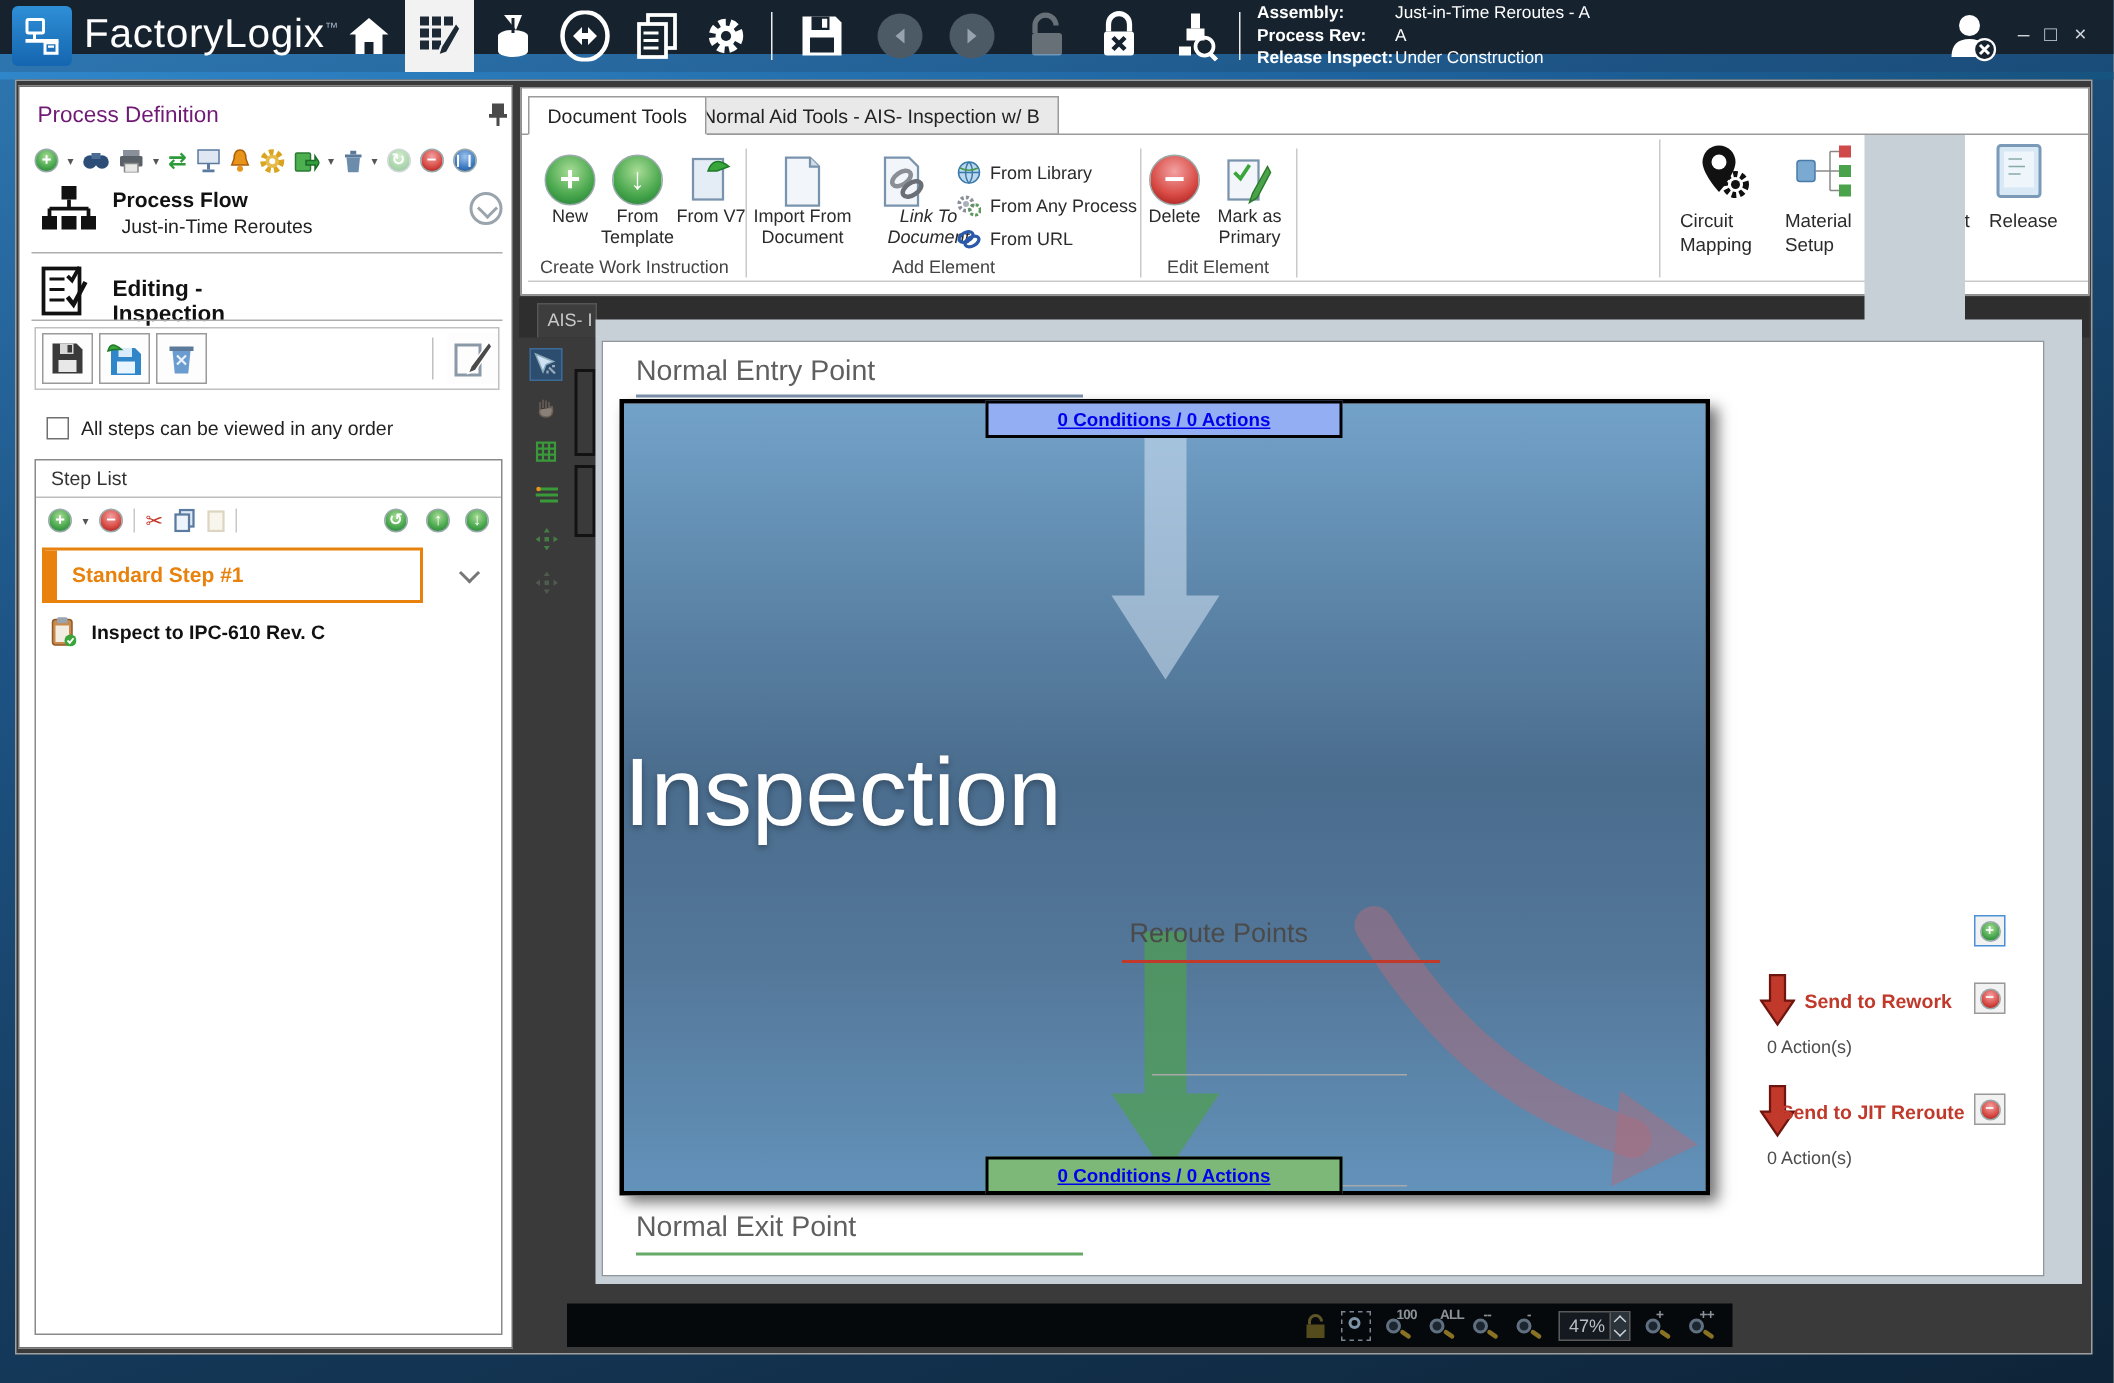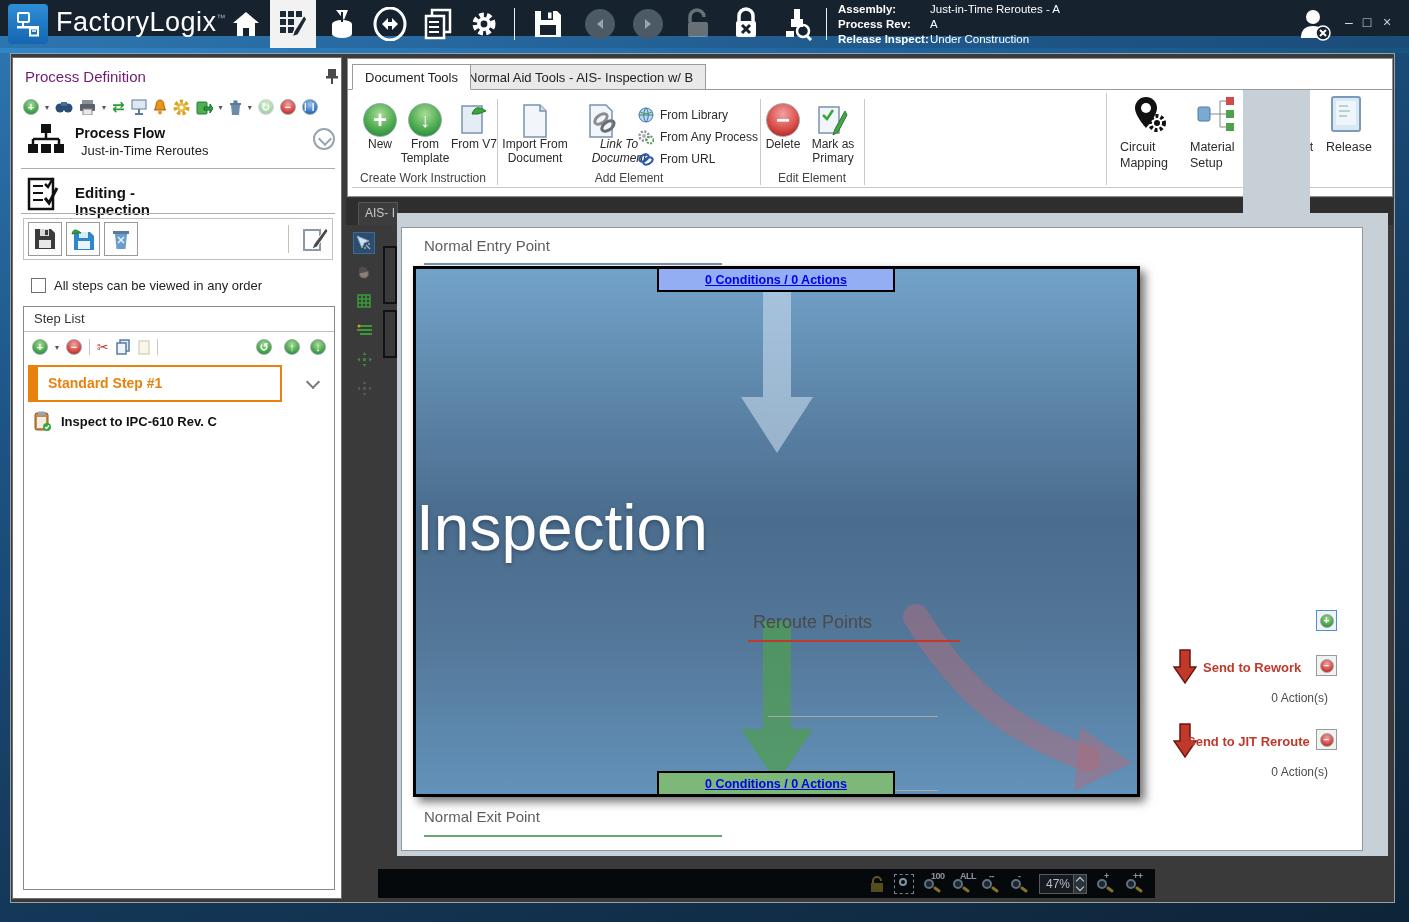--- a/index.html
+++ b/index.html
@@ -98,35 +98,35 @@
   #zoom-box { width:48px; height:20px; background:#141a1f; border:1px solid #5a5a5a; color:#b8bec4; font-size:12px; display:flex; align-items:center; }
   #zoom-val { flex:1; text-align:right; padding-right:3px; }
   #zoom-spin { width:13px; height:100%; background:#2b333b; border-left:1px solid #5a5a5a; position:relative; }
   #zoom-spin::before, #zoom-spin::after { content:""; position:absolute; left:3px; width:5px; height:5px; border-right:1.5px solid #cfd5da; border-bottom:1.5px solid #cfd5da; }
   #zoom-spin::before { top:3px; transform:rotate(-135deg); }
   #zoom-spin::after { bottom:3px; transform:rotate(45deg); }
 
   
   #overlay { position:absolute; left:397px; top:213px; width:991px; height:643px; background:#c8d0d7; z-index:10; }
   #overlay-inner { position:absolute; left:4px; top:14px; width:962px; height:624px; background:#fff; border:1px solid #8f979e; }
-  .flow-heading { position:absolute; font-size:15px; color:#5f5f5f; }
+  .flow-heading { position:absolute; font-size:19px; color:#5f5f5f; }
   .heading-line { position:absolute; width:298px; height:2px; }
   #insp-box { position:absolute; left:16px; top:53px; width:727px; height:531px; border:3px solid #000;
               background:linear-gradient(180deg,#73a2c9 0%,#5c85a8 25%,#4a6c8d 48%,#54789a 72%,#6392ba 100%);
               box-shadow:5px 5px 9px rgba(0,0,0,0.55); }
   #insp-title { position:absolute; left:0; top:222px; width:100%; text-align:left; color:#fff; font-size:64px; font-weight:400; text-shadow:0 2px 4px rgba(0,0,0,0.3); }
   .cond-bar { position:absolute; left:260px; width:238px; height:25px; border:2px solid #000; display:flex; align-items:center; justify-content:center; z-index:3; }
   #cond-top { top:54px; background:#93aef2; }
   #cond-bottom { top:558px; background:#7db878; }
   .cond-link { color:#0000ee; font-weight:bold; font-size:12.5px; text-decoration:underline; cursor:pointer; }
   
   #rr-title { position:absolute; left:356px; top:399px; font-size:18px; color:#4a4a4a; }
   #rr-line { position:absolute; left:351px; top:427px; width:212px; height:2px; background:#c0392b; }
   .rr-label { position:absolute; font-weight:bold; font-size:13px; color:#c0392b; }
-  .rr-actions { position:absolute; width:150px; text-align:right; font-size:12px; color:#4c4c4c; }
+  .rr-actions { position:absolute; width:150px; text-align:left; font-size:12px; color:#4c4c4c; }
   .rr-sep { position:absolute; left:371px; width:170px; height:1px; background:#a8a8a8; }
   .mini-btn { position:absolute; width:21px; height:21px; background:#f2f2f2; border:1px solid #9a9a9a; display:flex; align-items:center; justify-content:center; }
   .c14 { width:14px; height:14px; font-size:10px; line-height:1; }
   svg { display:block; }
 </style>
 </head>
 <body>
 
 <div id="app">
 

